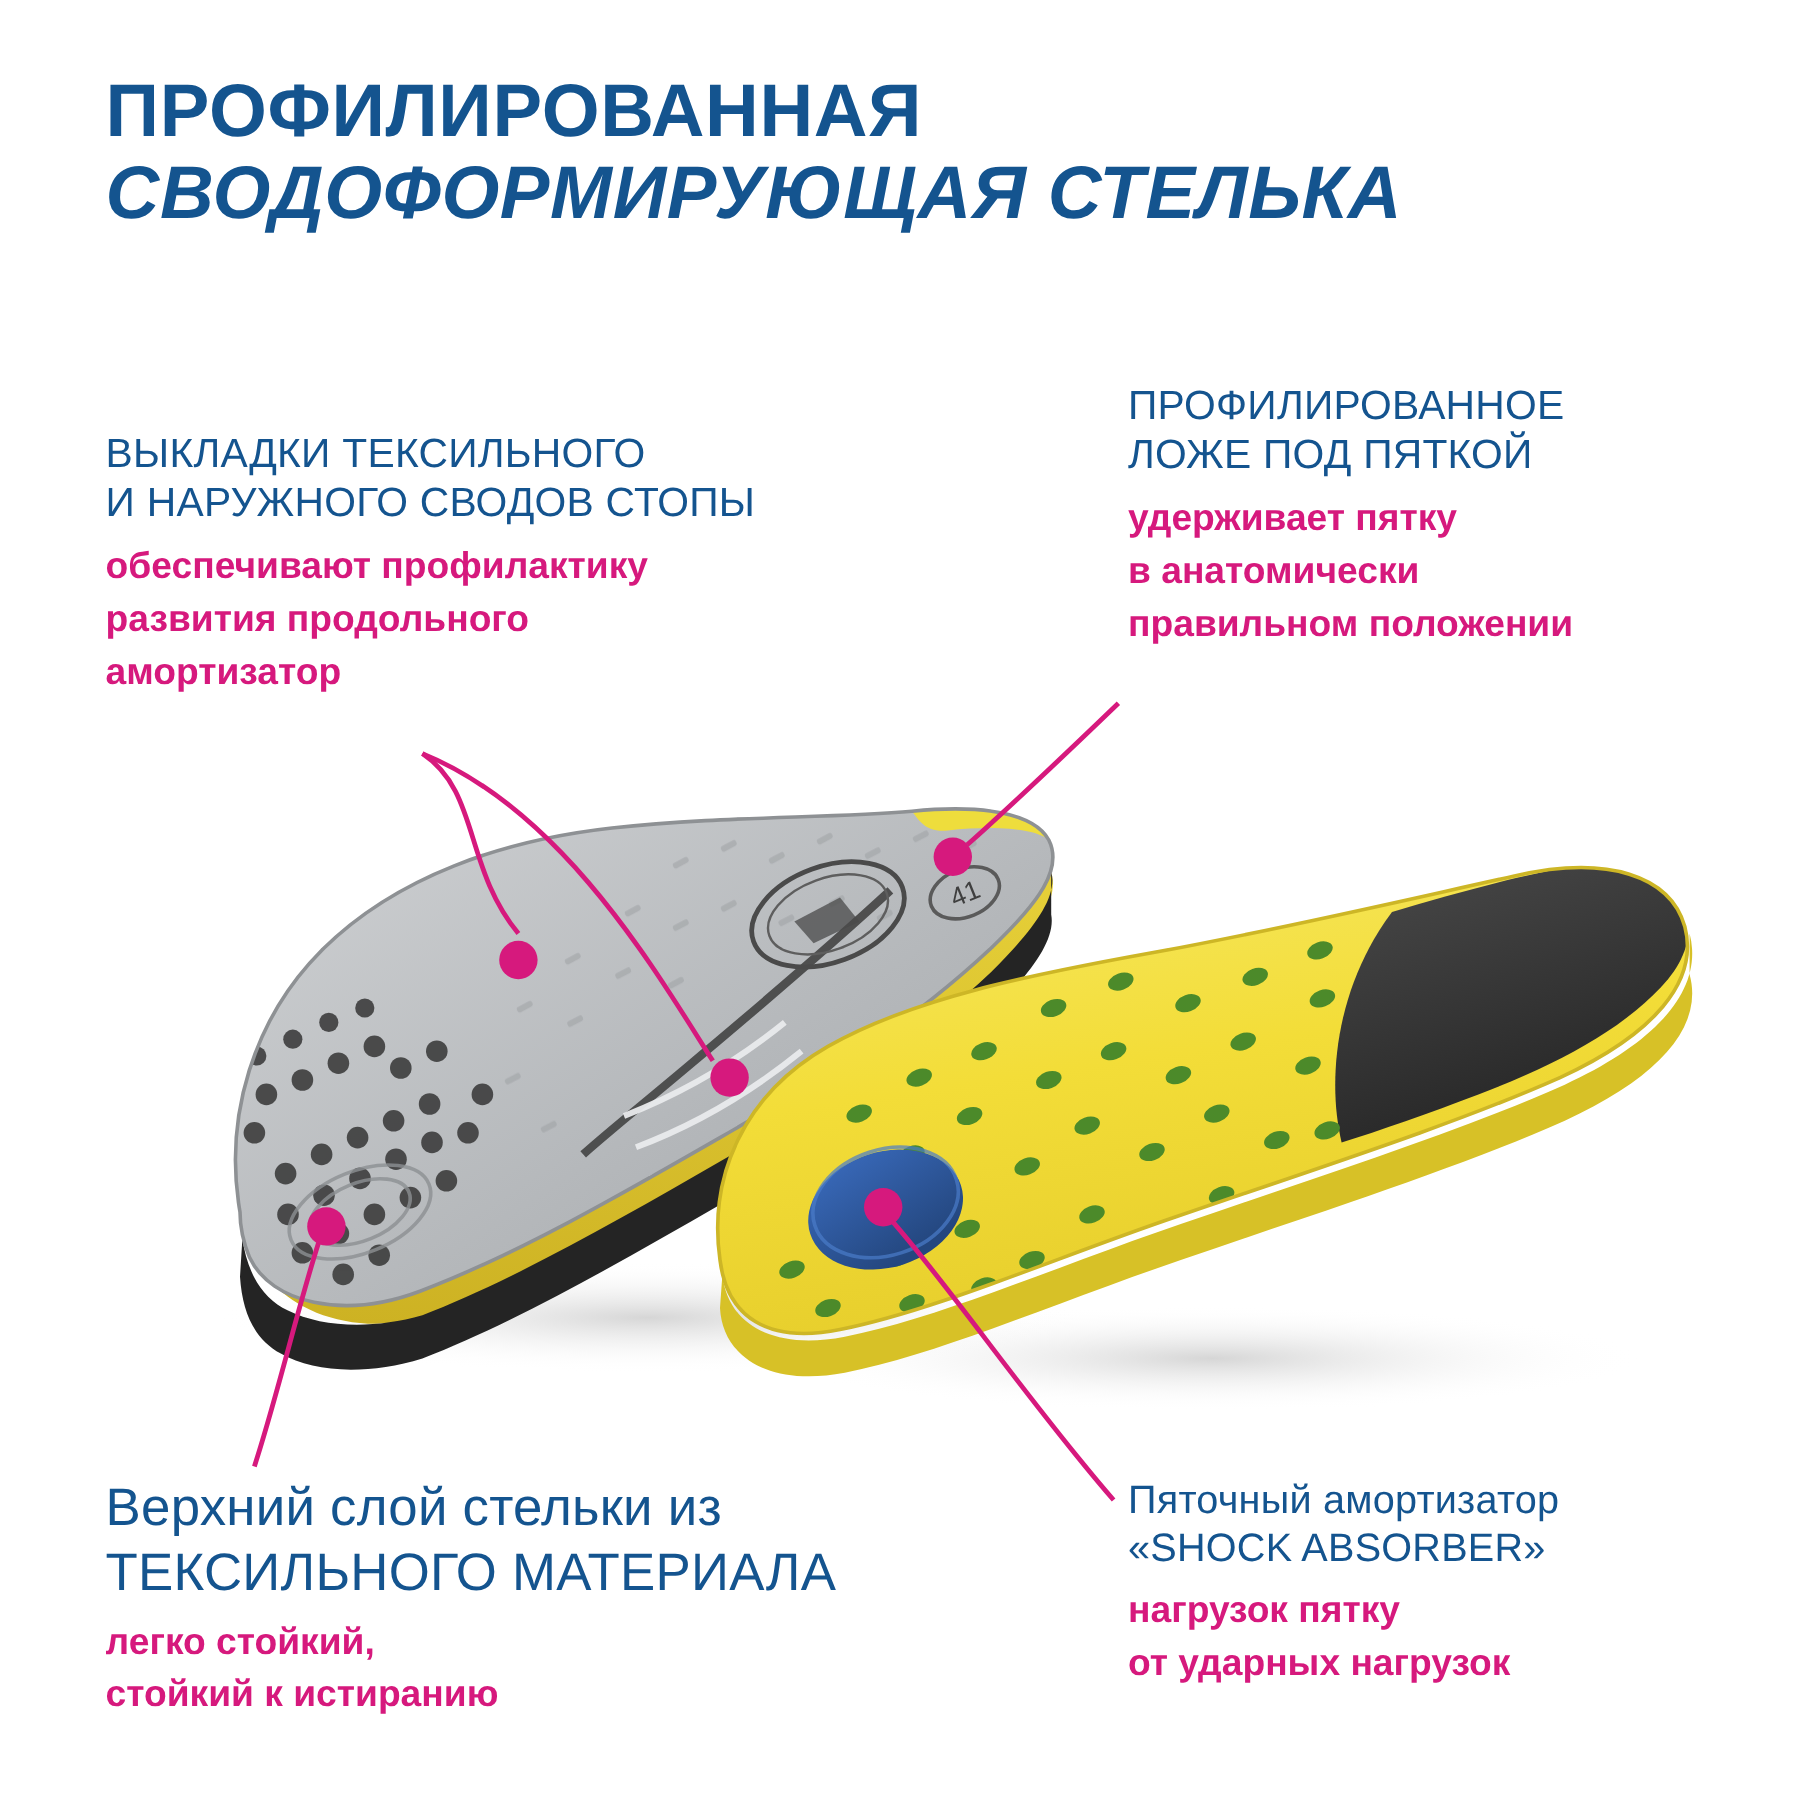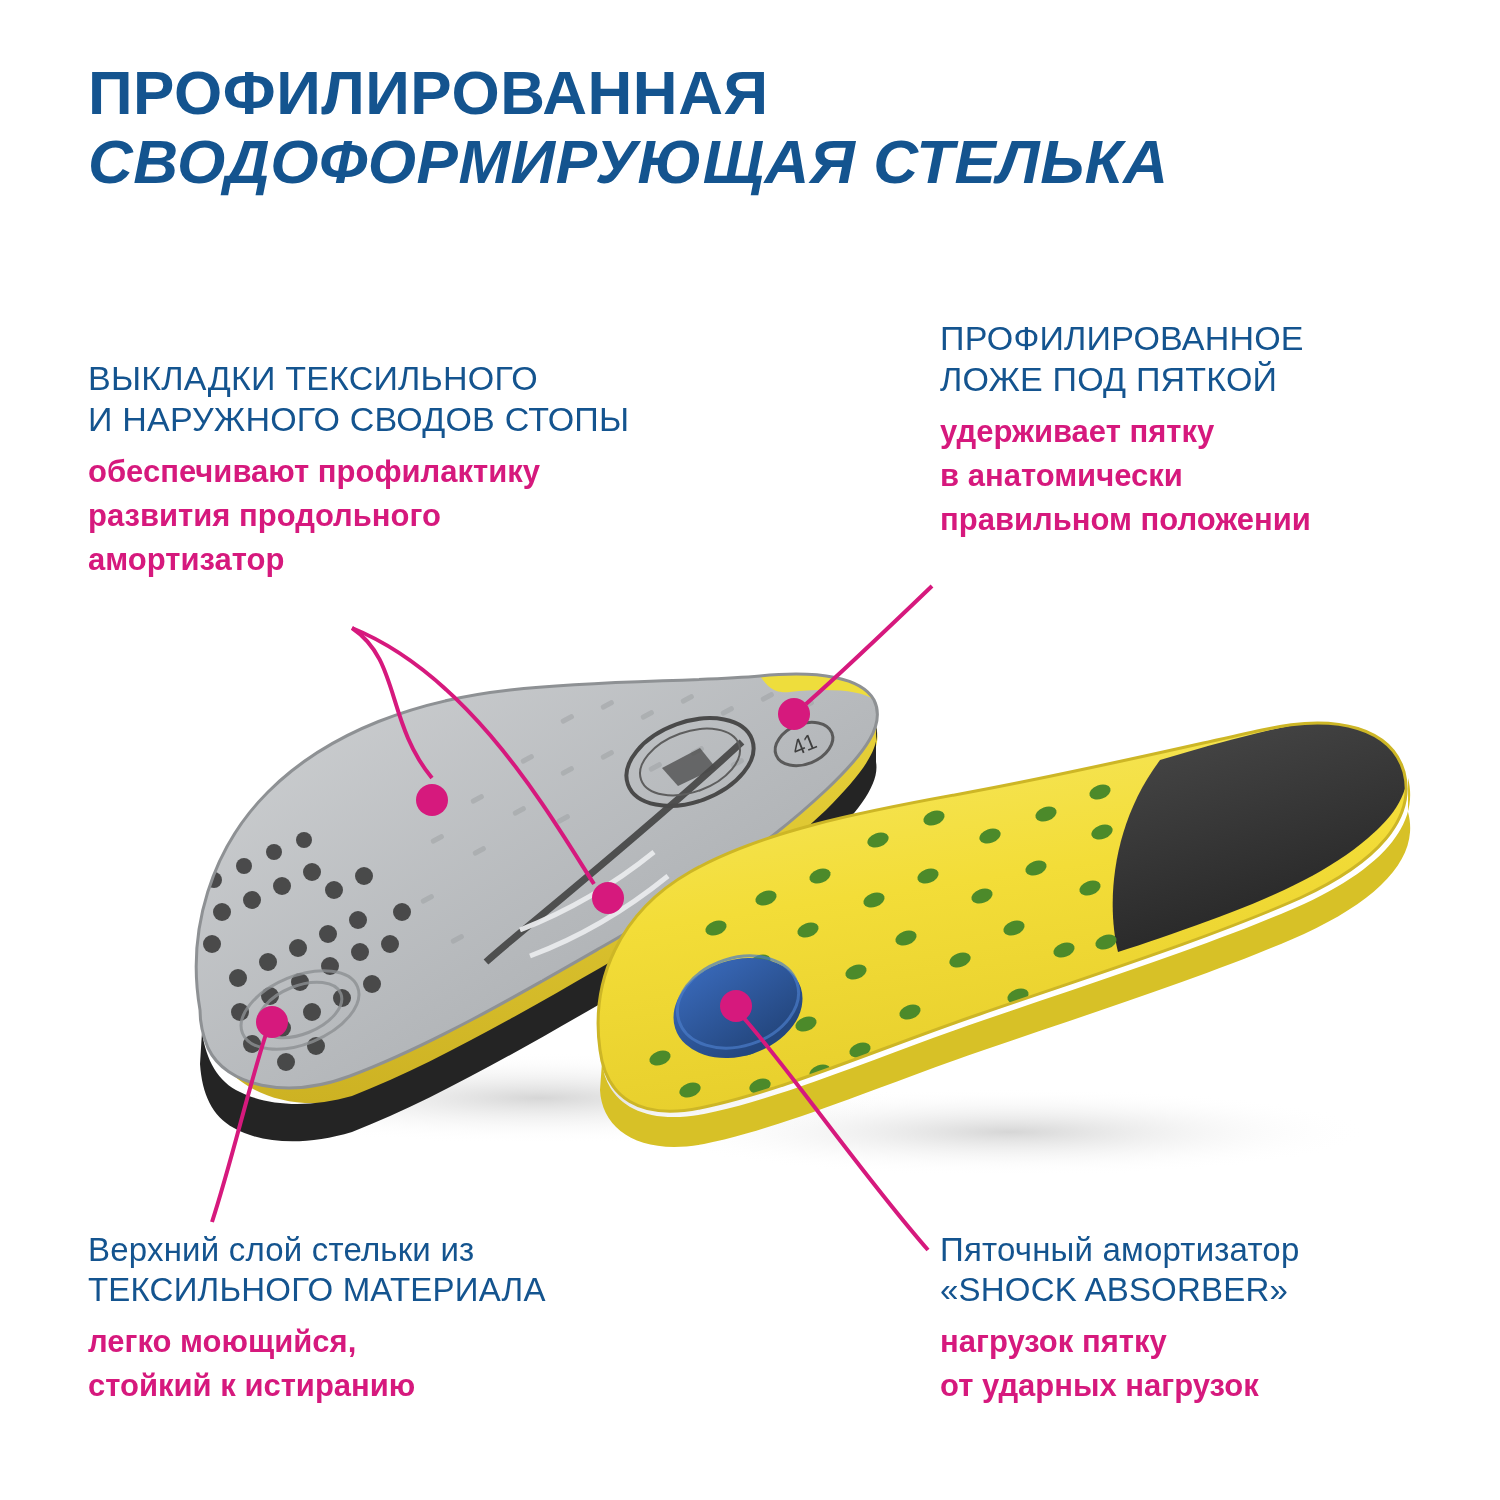--- a/index.html
+++ b/index.html
@@ -40,21 +40,21 @@
     margin-top:9px;
   }
   .body span{display:block;}
 
   
   #blk-arch{left:88px; top:358px; width:680px;}
   #blk-heel{left:940px; top:318px; width:520px;}
   #blk-textile{left:88px; top:1230px; width:700px;}
   #blk-shock{left:940px; top:1230px; width:520px;}
 
-  #blk-textile .head{font-size:33px;}
+  #blk-textile .head{font-size:44px;}
   #blk-shock .head{font-size:33px;}
 
   
   svg.overlay{position:absolute;left:0;top:0;width:1500px;height:1500px;}
   .lead{fill:none;stroke:#d6197d;stroke-width:4;}
   .dot{fill:#d6197d;}
 </style>
 </head>
 <body>
 
@@ -374,21 +374,21 @@
       <span>правильном положении</span>
     </div>
   </div>
 
   <div class="block" id="blk-textile">
     <div class="head">
       <span>Верхний слой стельки из</span>
       <span class="sub">ТЕКСИЛЬНОГО МАТЕРИАЛА</span>
     </div>
     <div class="body">
-      <span>легко моющийся,</span>
+      <span>легко стойкий,</span>
       <span>стойкий к истиранию</span>
     </div>
   </div>
 
   <div class="block" id="blk-shock">
     <div class="head">
       <span>Пяточный амортизатор</span>
       <span class="sub">«SHOCK ABSORBER»</span>
     </div>
     <div class="body">

